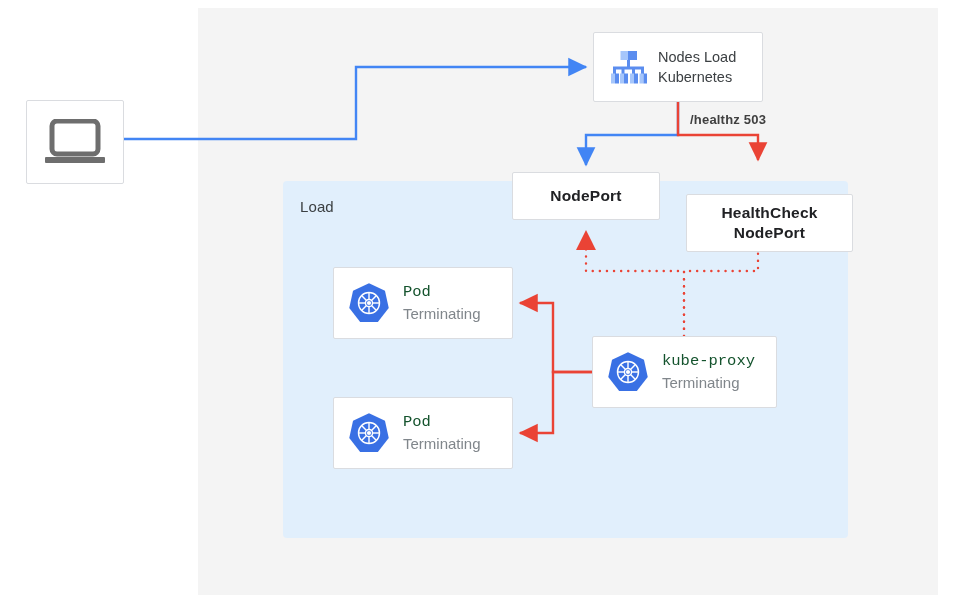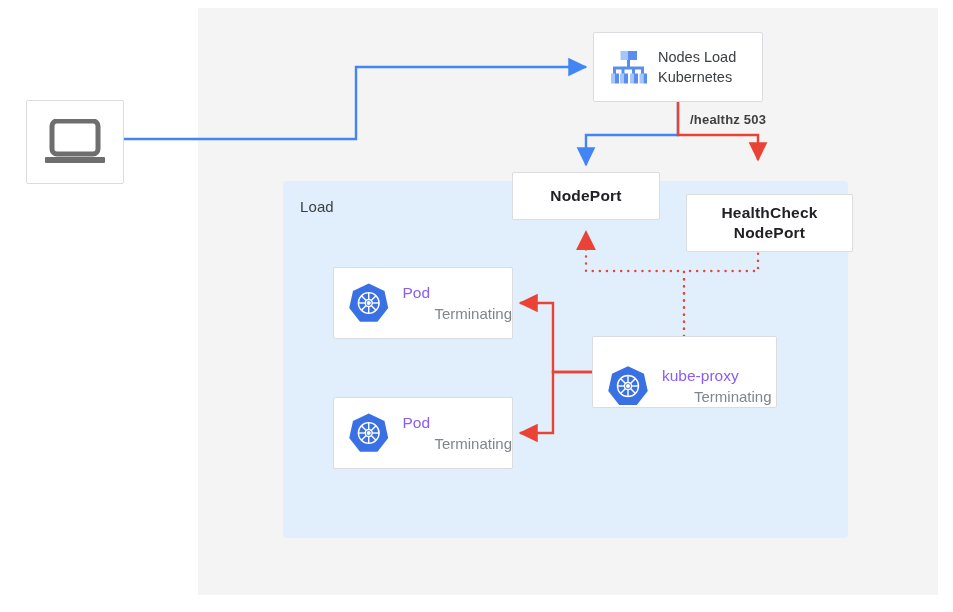--- a/index.html
+++ b/index.html
@@ -31,24 +31,24 @@
   .hcnp-card{left:686px;top:167px;width:167px;height:58px;
              display:flex;align-items:center;justify-content:center;margin-top:27px;}
   .np-text{font-size:15.5px;font-weight:bold;color:#202124;text-align:center;
            line-height:20px;letter-spacing:.2px;}
 
   .pod-card{left:333px;width:180px;height:72px;
             display:flex;align-items:center;padding-left:14px;gap:13px;}
   .pod1{top:267px;}
   .pod2{top:397px;}
   .kp-card{left:592px;top:336px;width:185px;height:72px;
-           display:flex;align-items:flex-end;padding-left:14px;gap:13px;}
-
-  .ttl{font-size:15.5px;color:#8b5cf6;line-height:21px;}
-  .sub{font-size:15px;color:#80868b;line-height:21px;margin-left:32px;}
+           display:flex;align-items:center;padding-left:14px;gap:13px;}
+
+  .ttl{font-size:15.5px;color:#14532d;line-height:21px;font-family:Liberation Mono, monospace;}
+  .sub{font-size:15px;color:#80868b;line-height:21px;}
 
   .healthz{position:absolute;left:690px;top:112px;font-size:13px;font-weight:bold;
            color:#404040;letter-spacing:.2px;}
 
   svg.wires{position:absolute;left:0;top:0;width:953px;height:612px;
             pointer-events:none;overflow:visible;}
 </style>
 </head>
 <body>
 

